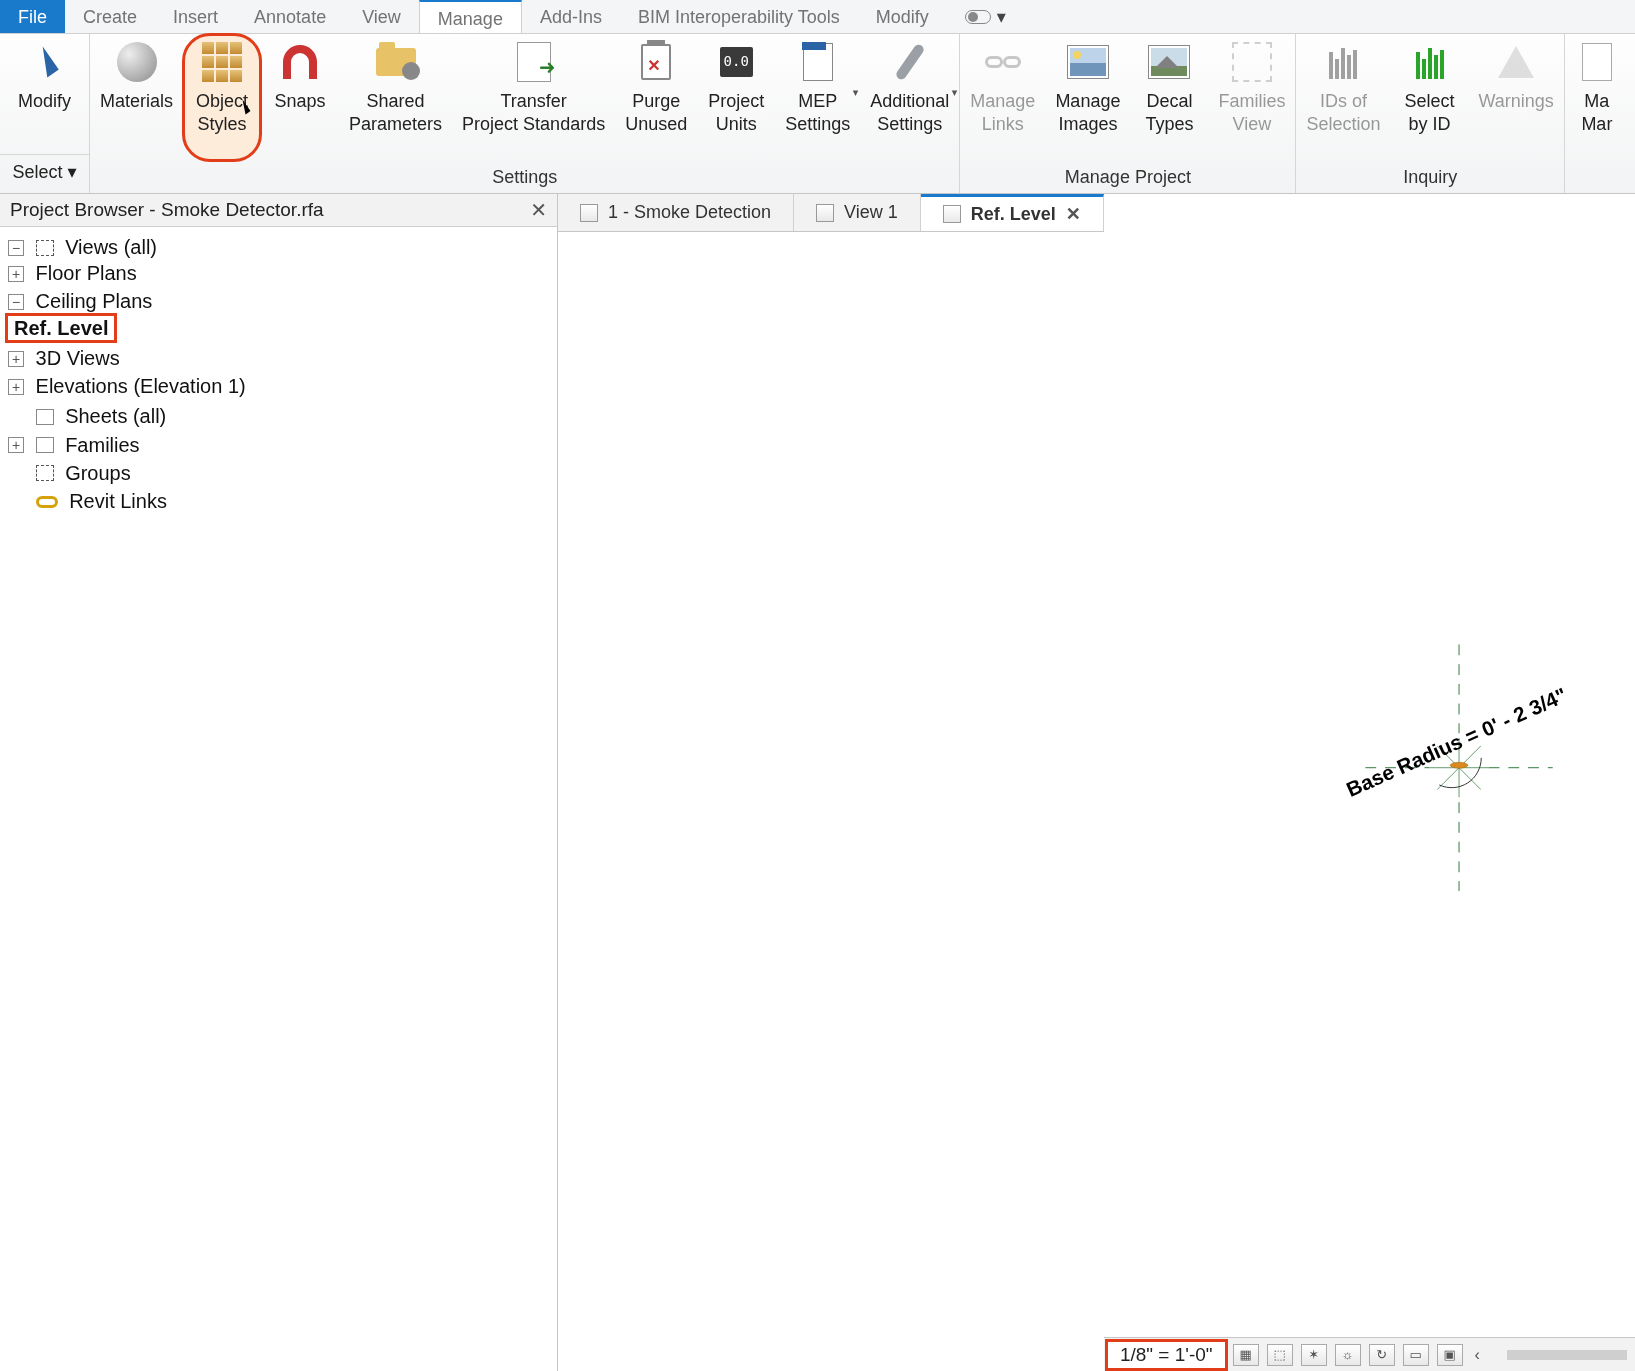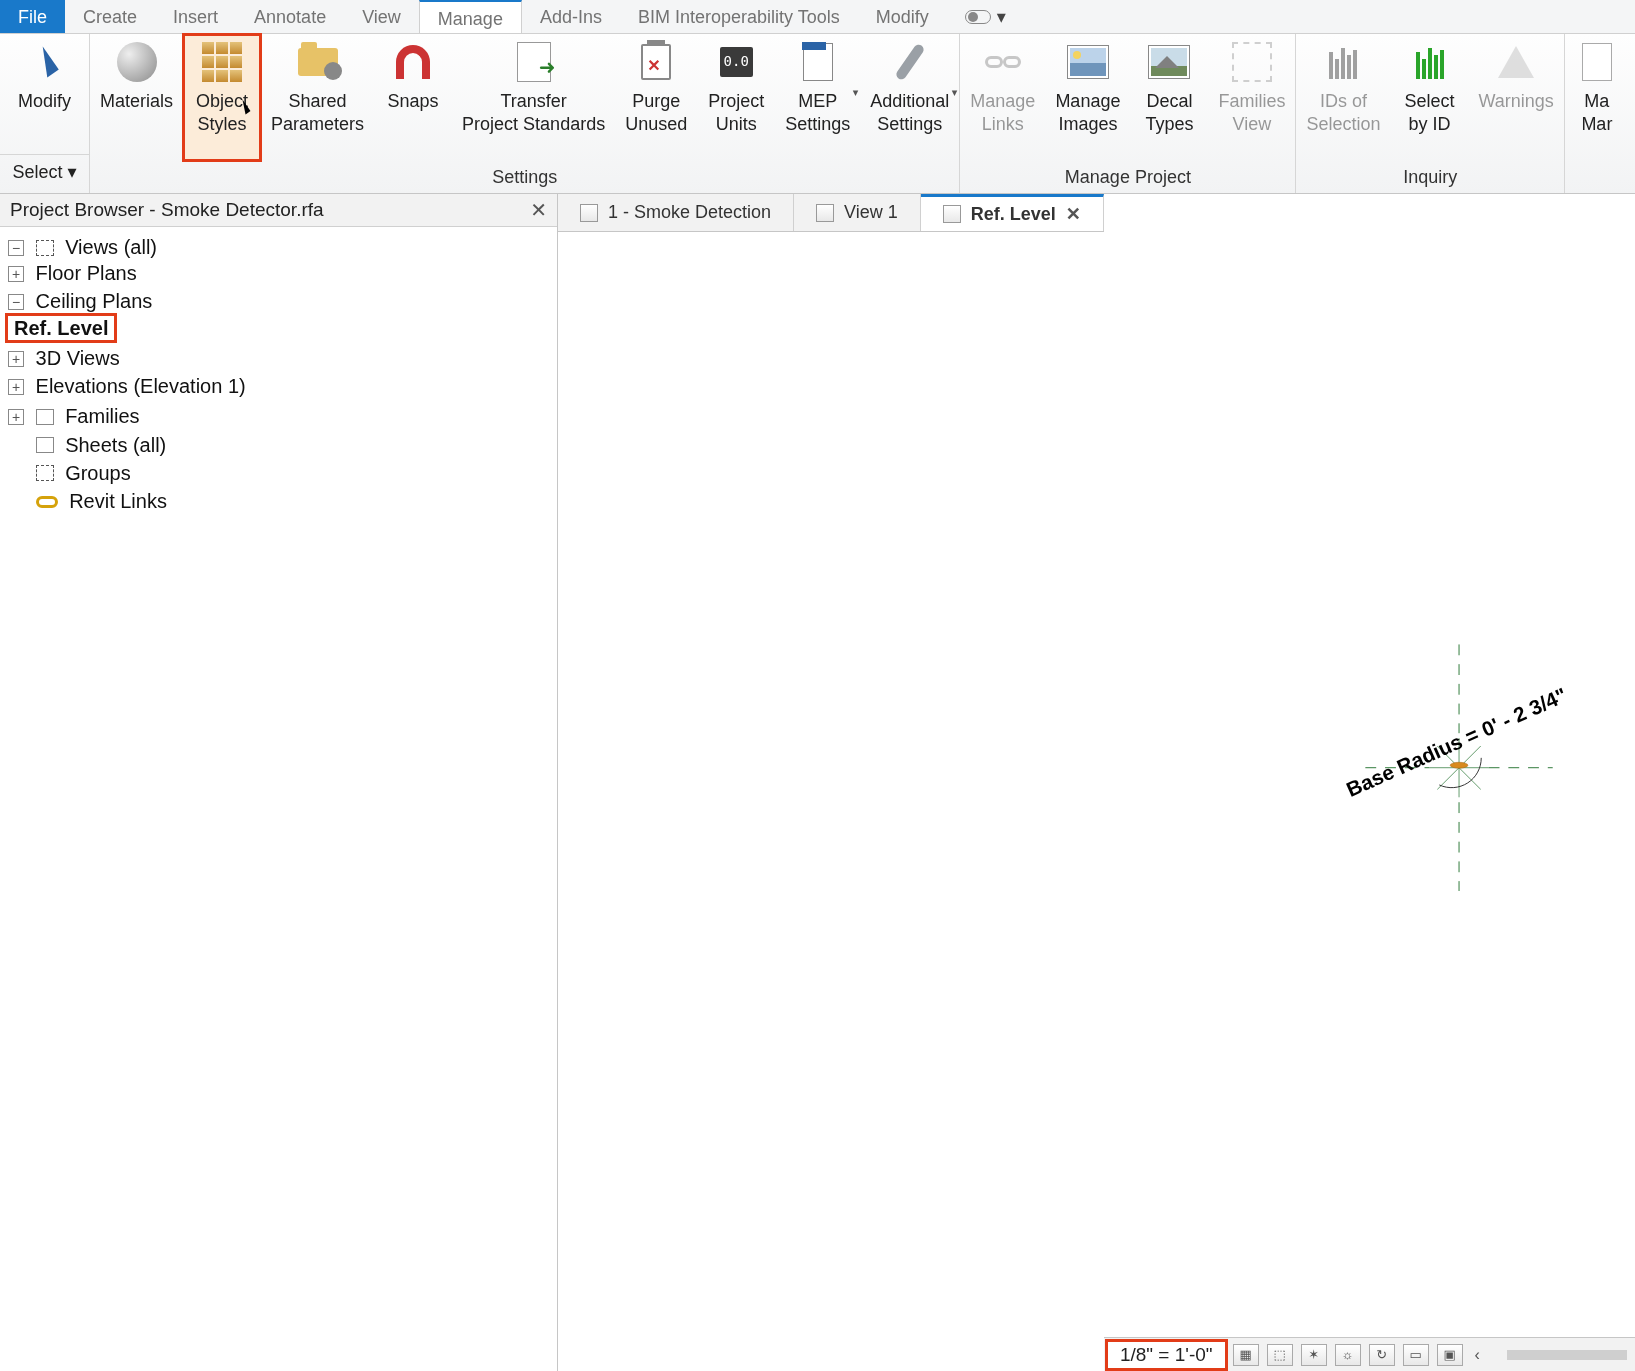--- a/index.html
+++ b/index.html
@@ -17,21 +17,21 @@
 
   
   .ribbon { display:flex; background: linear-gradient(#fefefe,#f2f3f4); border-bottom:1px solid #c6c6c6; height:160px; }
   .select-col { display:flex; flex-direction:column; align-items:center; justify-content:flex-start; width:90px; border-right:1px solid #d6d6d6; }
   .select-btn { display:flex; flex-direction:column; align-items:center; justify-content:center; width:100%; height:120px; }
   .select-dd { width:100%; text-align:center; line-height:34px; border-top:1px solid #d6d6d6; }
   .panel { display:flex; flex-direction:column; border-right:1px solid #d6d6d6; }
   .panel-body { display:flex; flex:1; }
   .panel-title { text-align:center; line-height:32px; color:#333; }
   .rbtn { display:flex; flex-direction:column; align-items:center; justify-content:flex-start; padding:6px 10px 0; text-align:center; line-height:1.25; min-width:78px; position:relative; }
-  .rbtn.highlighted { outline:3px solid #E23C18; outline-offset:-2px; background:#fcecd9; }
+  .rbtn.highlighted { outline:3px solid #E23C18; outline-offset:-2px; background:#fcecd9;border-radius:27px; }
   .rbtn.dim { opacity:.45; }
   .ic { width:44px; height:44px; margin-bottom:6px; display:flex; align-items:center; justify-content:center; }
   .dd-marker { position:absolute; right:2px; top:52px; font-size:11px; color:#555; }
 
   
   .cursor-arrow{width:0;height:0;border-left:14px solid transparent;border-right:0 solid transparent;border-bottom:28px solid #2a63a6;transform:rotate(-35deg);}
   .ball{width:40px;height:40px;border-radius:50%;background:radial-gradient(circle at 30% 30%,#eee,#8a8a8a);}
   .grid9{display:grid;grid-template-columns:repeat(3,12px);grid-template-rows:repeat(3,12px);gap:2px;}
   .grid9 span{background:linear-gradient(#e4c27a,#c48a30);}
   .magnet{width:34px;height:34px;border:8px solid #c33;border-bottom:none;border-radius:17px 17px 0 0;}
@@ -157,32 +157,32 @@
               <span></span>
               <span></span>
             </div>
           </div>
         <span style="white-space:pre-line">Object
 Styles</span>
         <div class="cursor-overlay" style="left:48px;top:66px;"></div>
       </div>
       <div class="rbtn">
         <div class="ic">
+            <div class="magnet"></div>
+          </div>
+        <span>Snaps</span>
+      </div>
+      <div class="rbtn">
+        <div class="ic">
             <div class="folder">
               <div class="gear"></div>
             </div>
           </div>
         <span style="white-space:pre-line">Shared
 Parameters</span>
-      </div>
-      <div class="rbtn">
-        <div class="ic">
-            <div class="magnet"></div>
-          </div>
-        <span>Snaps</span>
       </div>
       <div class="rbtn" style="min-width:150px">
         <div class="ic">
             <div class="sheet">
               <span class="arrow">➜</span>
             </div>
           </div>
         <span style="white-space:pre-line">Transfer
 Project Standards</span>
       </div>
@@ -346,28 +346,28 @@
               <span class="exp">+</span>
               <span class="node-label">3D Views</span>
             </li>
             <li class="indent1">
               <span class="exp">+</span>
               <span class="node-label">Elevations (Elevation 1)</span>
             </li>
           </ul>
         </li>
         <li>
+          <span class="exp blank"></span>
+          <span class="ticon sheet"></span>
+          <span class="node-label">Sheets (all)</span>
+        </li>
+        <li>
           <span class="exp">+</span>
           <span class="ticon sheet"></span>
           <span class="node-label">Families</span>
-        </li>
-        <li>
-          <span class="exp blank"></span>
-          <span class="ticon sheet"></span>
-          <span class="node-label">Sheets (all)</span>
         </li>
         <li>
           <span class="exp blank"></span>
           <span class="ticon sel"></span>
           <span class="node-label">Groups</span>
         </li>
         <li>
           <span class="exp blank"></span>
           <span class="ticon link"></span>
           <span class="node-label">Revit Links</span>

